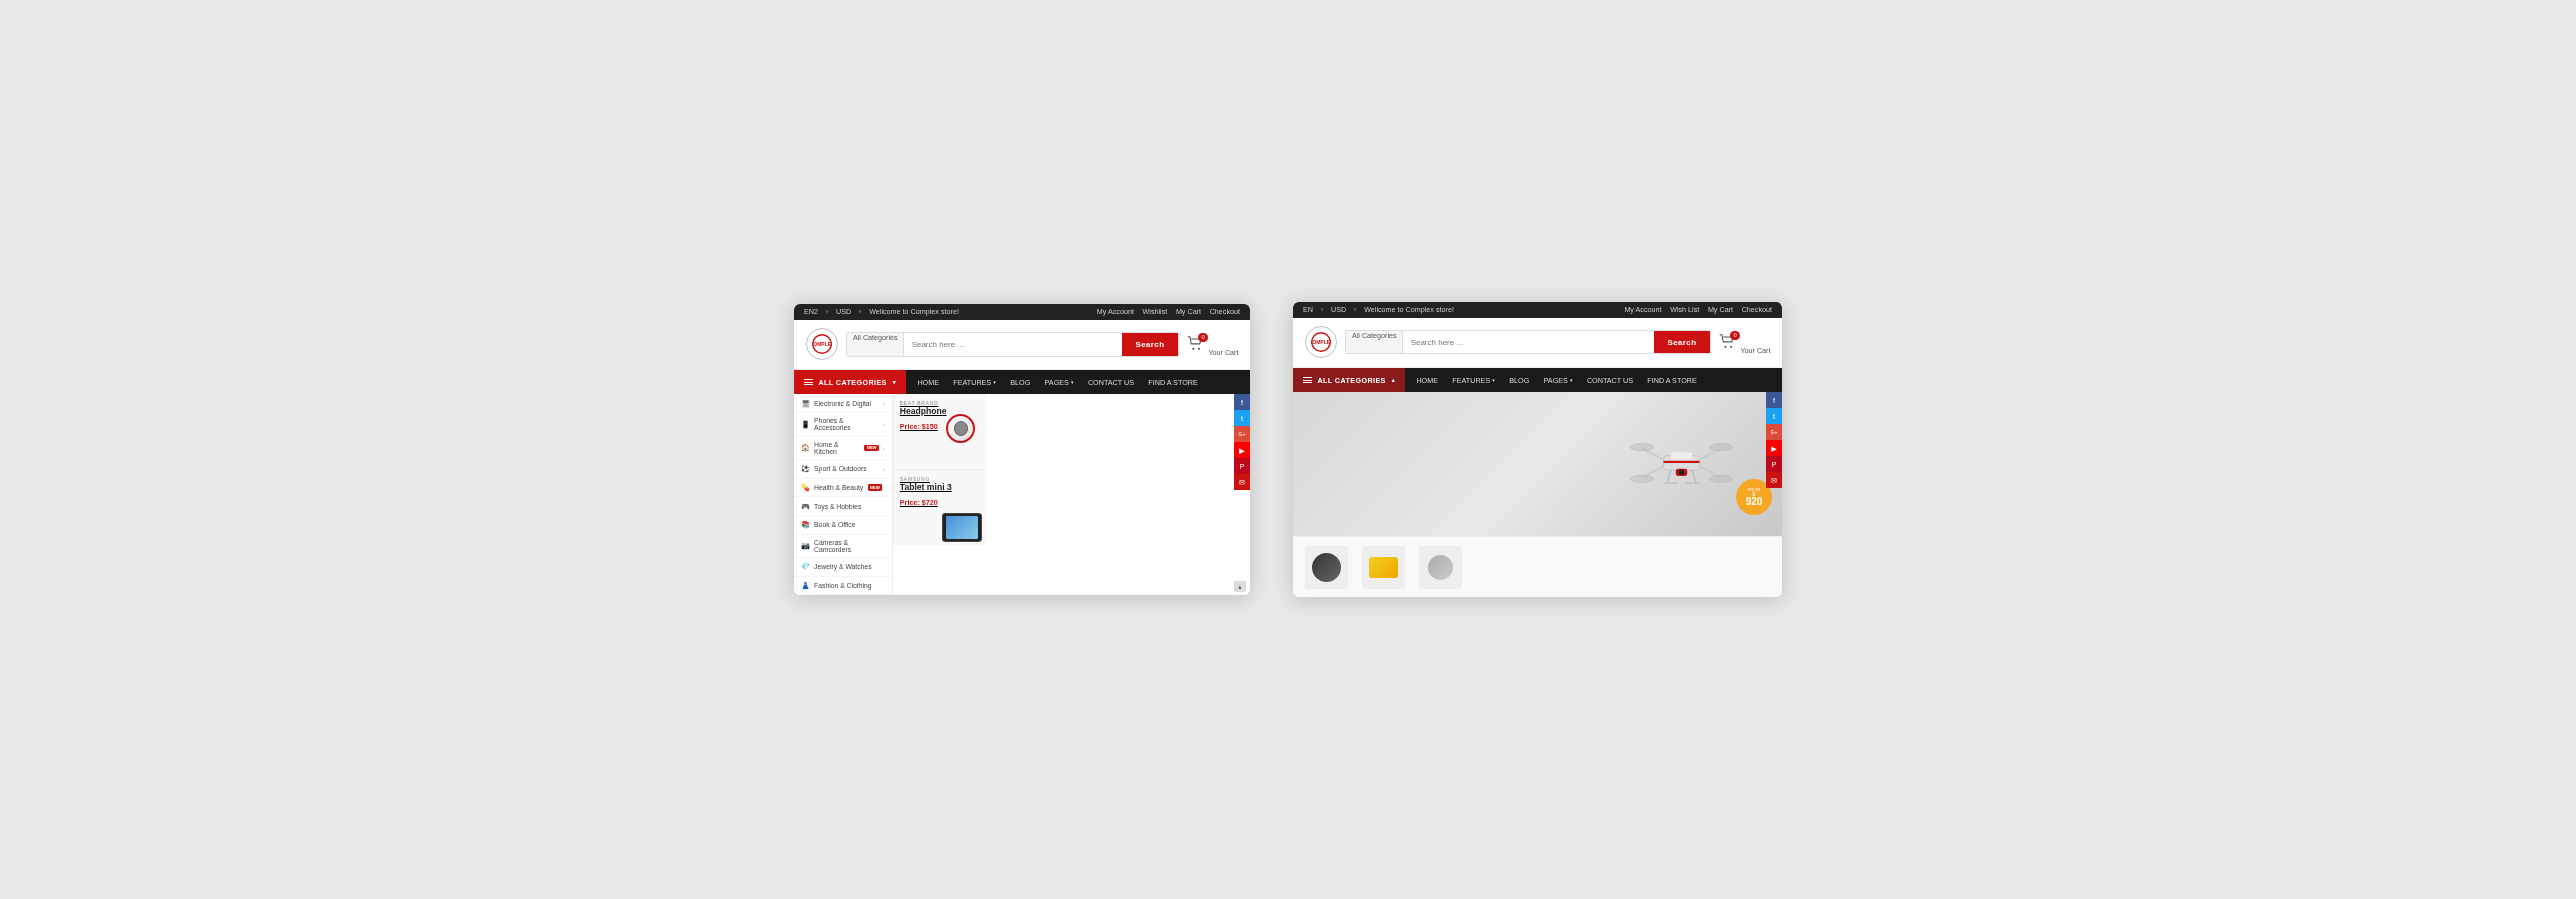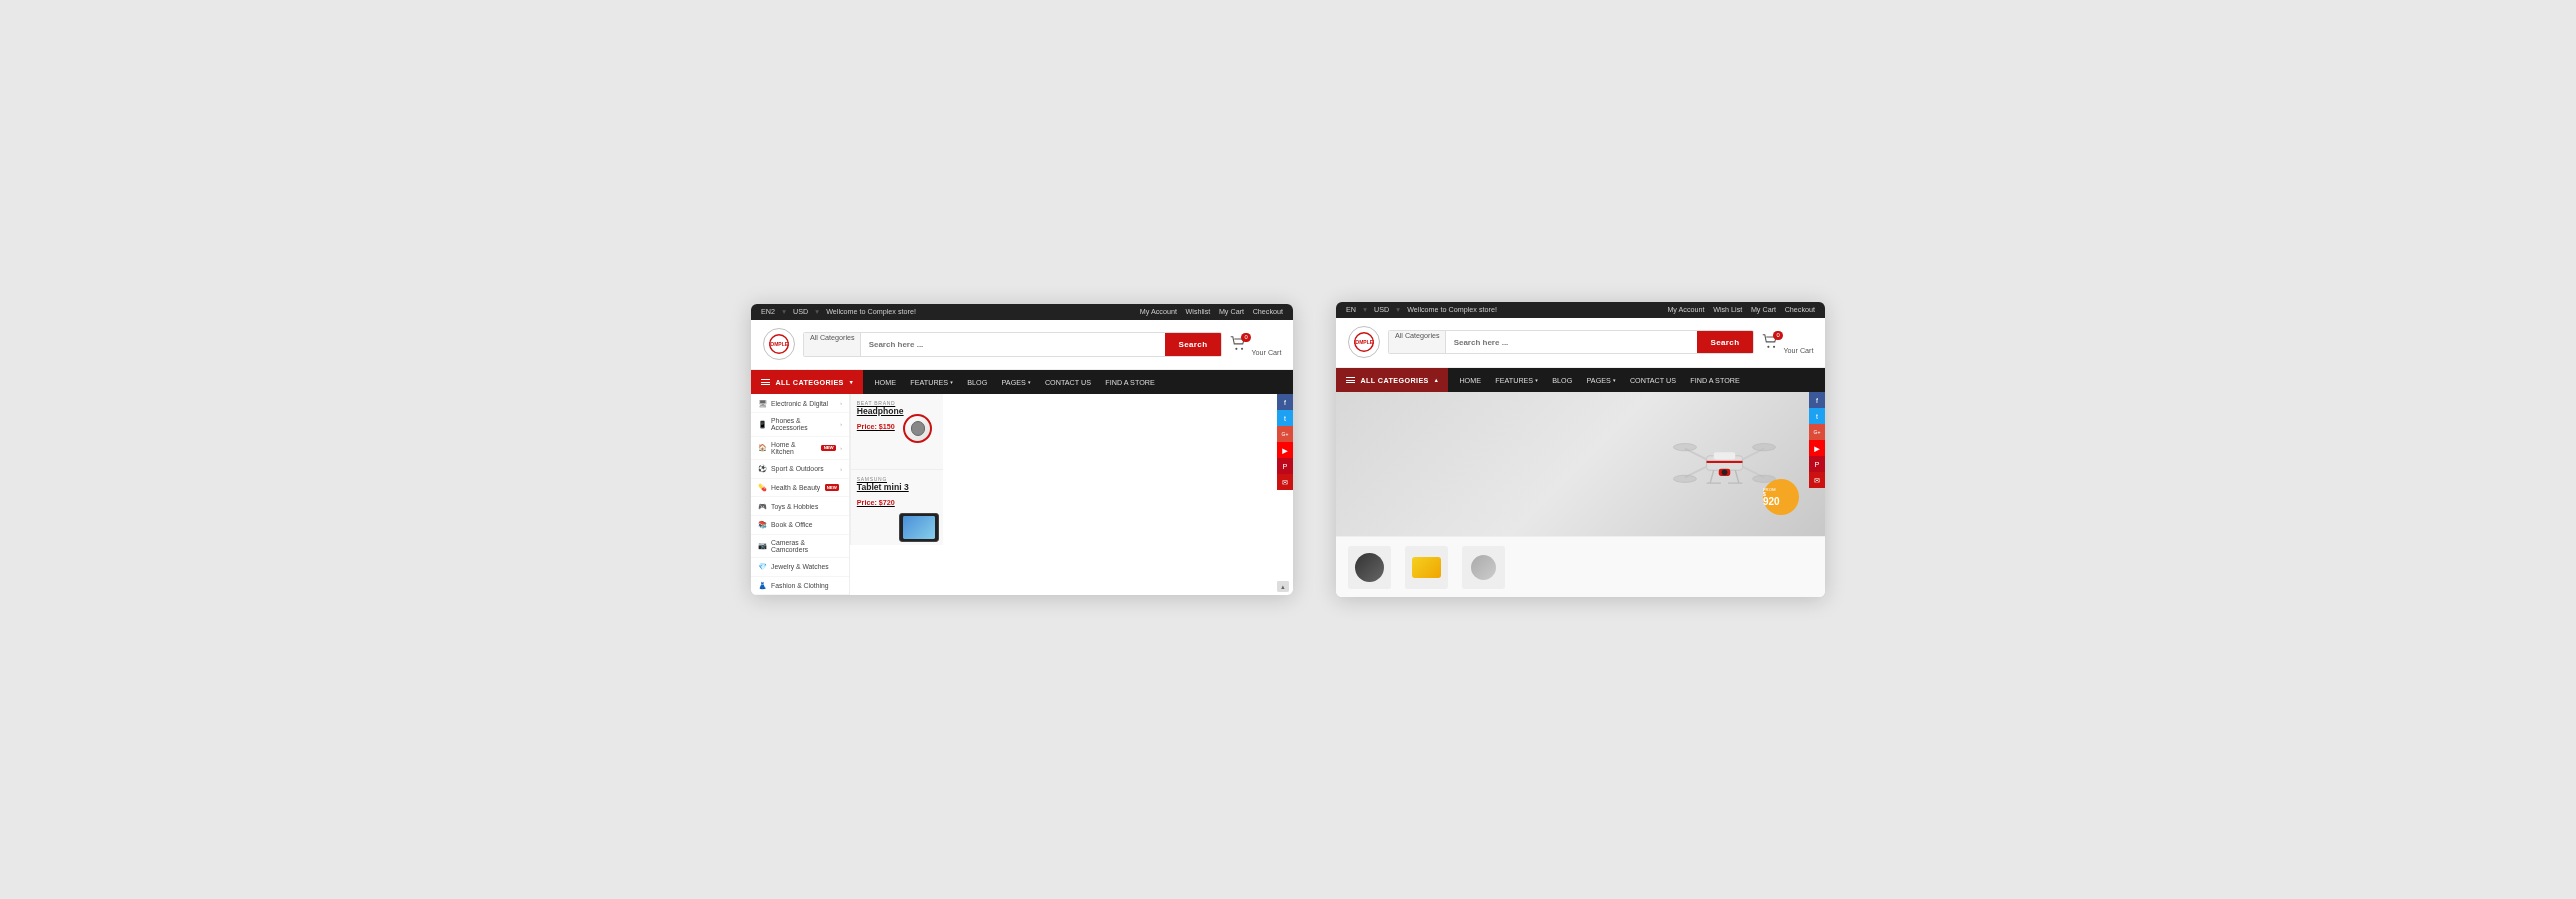--- a/index.html
+++ b/index.html
@@ -16,21 +16,21 @@
     }
 
     .browser-window {
       background: #fff;
       border-radius: 5.8px;
       box-shadow: 0 2.9px 21.6px rgba(0,0,0,0.18);
       overflow: hidden;
       flex-shrink: 0;
     }
 
-    .window-left { width: 542px; }
+    .window-left { width: 456px; }
     .window-right { width: 489px; }
 
     
     .top-bar {
       background: #222;
       color: #ccc;
       font-size: 7.2px;
       padding: 3.6px 10px;
       display: flex;
       justify-content: space-between;
@@ -89,21 +89,20 @@
       cursor: pointer;
       white-space: nowrap;
     }
     .search-bar input {
       flex: 1;
       border: none;
       padding: 0 7.2px;
       font-size: 8px;
       color: #aaa;
       outline: none;
-      font-weight: bold;
     }
     .search-btn {
       background: #cc1111;
       color: #fff;
       border: none;
       padding: 0 13px;
       font-size: 8px;
       font-weight: bold;
       cursor: pointer;
       letter-spacing: 0.4px;
@@ -501,29 +500,29 @@
       position: absolute;
       right: 43px;
       top: 50%;
       transform: translateY(-50%);
       z-index: 2;
     }
 
     
     .price-badge {
       position: absolute;
-      right: 26px;
+      right: 10px;
       bottom: 21.6px;
       background: #f5a623;
       border-radius: 50%;
       width: 36px;
       height: 36px;
       display: flex;
       flex-direction: column;
-      align-items: flex-start;
+      align-items: center;
       justify-content: center;
       z-index: 3;
     }
     .price-badge-from { font-size: 4.3px; color: #fff; text-transform: uppercase; }
     .price-badge-dollar { font-size: 5px; color: #fff; font-weight: bold; line-height: 1; }
     .price-badge-amount { font-size: 10px; color: #fff; font-weight: 900; line-height: 1; }
 
     
     .products-row {
       background: #f9f9f9;

